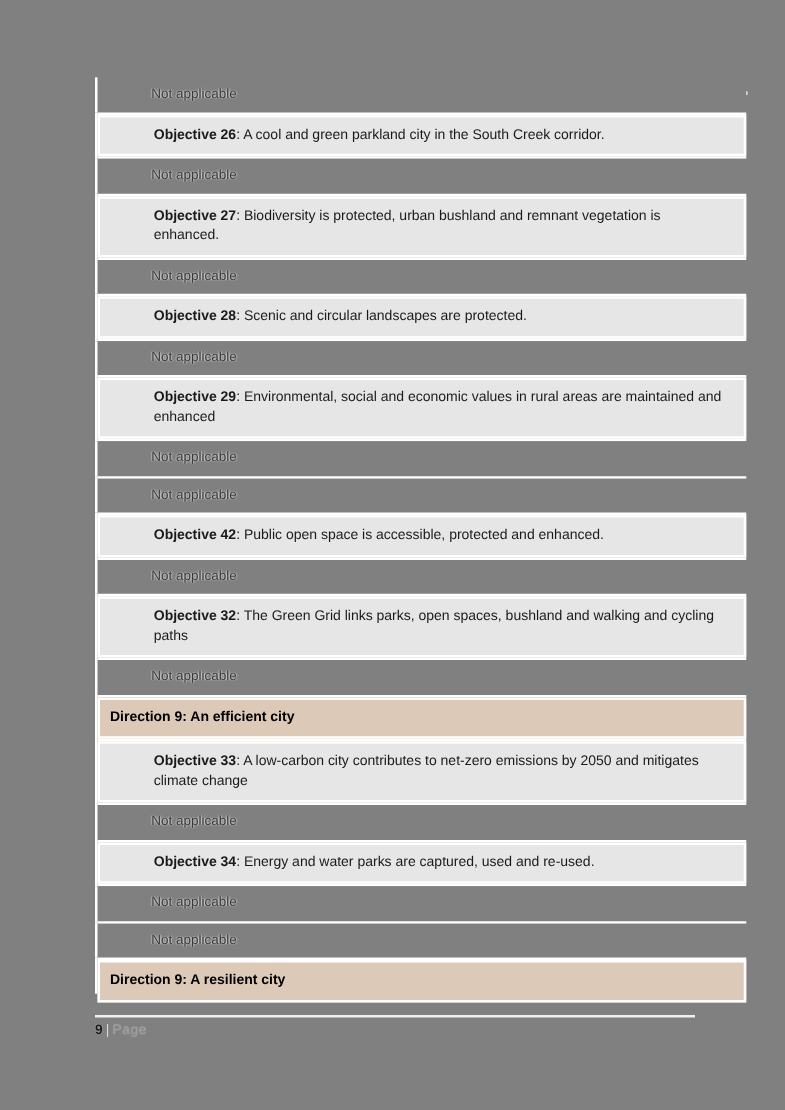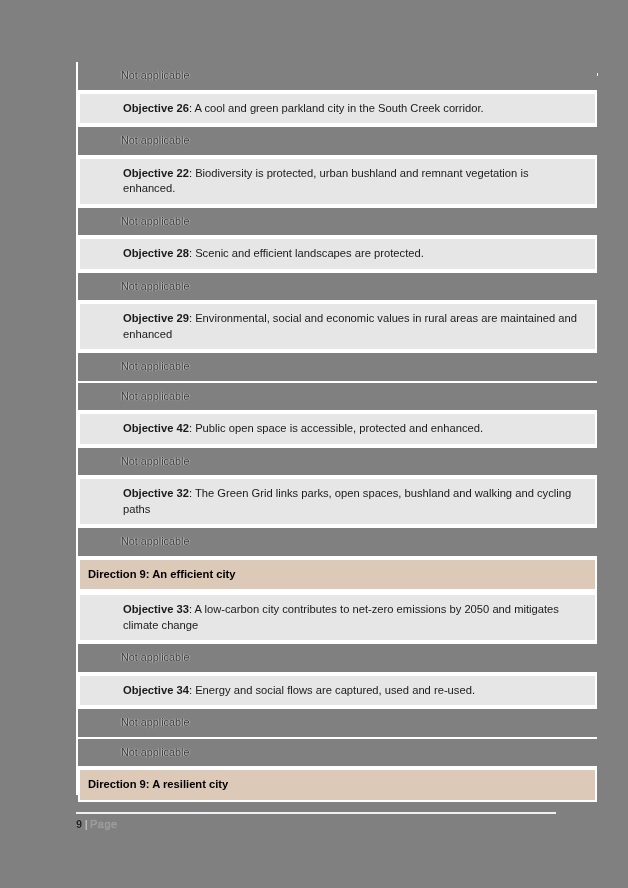--- a/index.html
+++ b/index.html
@@ -177,33 +177,33 @@
           </td>
         </tr>
         <tr>
           <td>
             <div class="row-cell row-na"><span>Not applicable</span></div>
             <span class="sep"></span>
           </td>
         </tr>
         <tr>
           <td>
-            <div class="row-cell row-objective"><span class="obj-label">Objective 22</span><span>: Biodiversity is protected, urban bushland and remnant vegetation is enhanced.</span></div>
-            <span class="sep"></span>
-          </td>
-        </tr>
-        <tr>
-          <td>
-            <div class="row-cell row-na"><span>Not applicable</span></div>
-            <span class="sep"></span>
-          </td>
-        </tr>
-        <tr>
-          <td>
-            <div class="row-cell row-objective"><span class="obj-label">Objective 28</span><span>: Scenic and efficient landscapes are protected.</span></div>
+            <div class="row-cell row-objective"><span class="obj-label">Objective 27</span><span>: Biodiversity is protected, urban bushland and remnant vegetation is enhanced.</span></div>
+            <span class="sep"></span>
+          </td>
+        </tr>
+        <tr>
+          <td>
+            <div class="row-cell row-na"><span>Not applicable</span></div>
+            <span class="sep"></span>
+          </td>
+        </tr>
+        <tr>
+          <td>
+            <div class="row-cell row-objective"><span class="obj-label">Objective 28</span><span>: Scenic and circular landscapes are protected.</span></div>
             <span class="sep"></span>
           </td>
         </tr>
         <tr>
           <td>
             <div class="row-cell row-na"><span>Not applicable</span></div>
             <span class="sep"></span>
           </td>
         </tr>
         <tr>
@@ -261,21 +261,21 @@
           </td>
         </tr>
         <tr>
           <td>
             <div class="row-cell row-na"><span>Not applicable</span></div>
             <span class="sep"></span>
           </td>
         </tr>
         <tr>
           <td>
-            <div class="row-cell row-objective"><span class="obj-label">Objective 34</span><span>: Energy and social flows are captured, used and re-used.</span></div>
+            <div class="row-cell row-objective"><span class="obj-label">Objective 34</span><span>: Energy and water parks are captured, used and re-used.</span></div>
             <span class="sep"></span>
           </td>
         </tr>
         <tr>
           <td>
             <div class="row-cell row-na"><span>Not applicable</span></div>
             <span class="sep"></span>
           </td>
         </tr>
         <tr>

